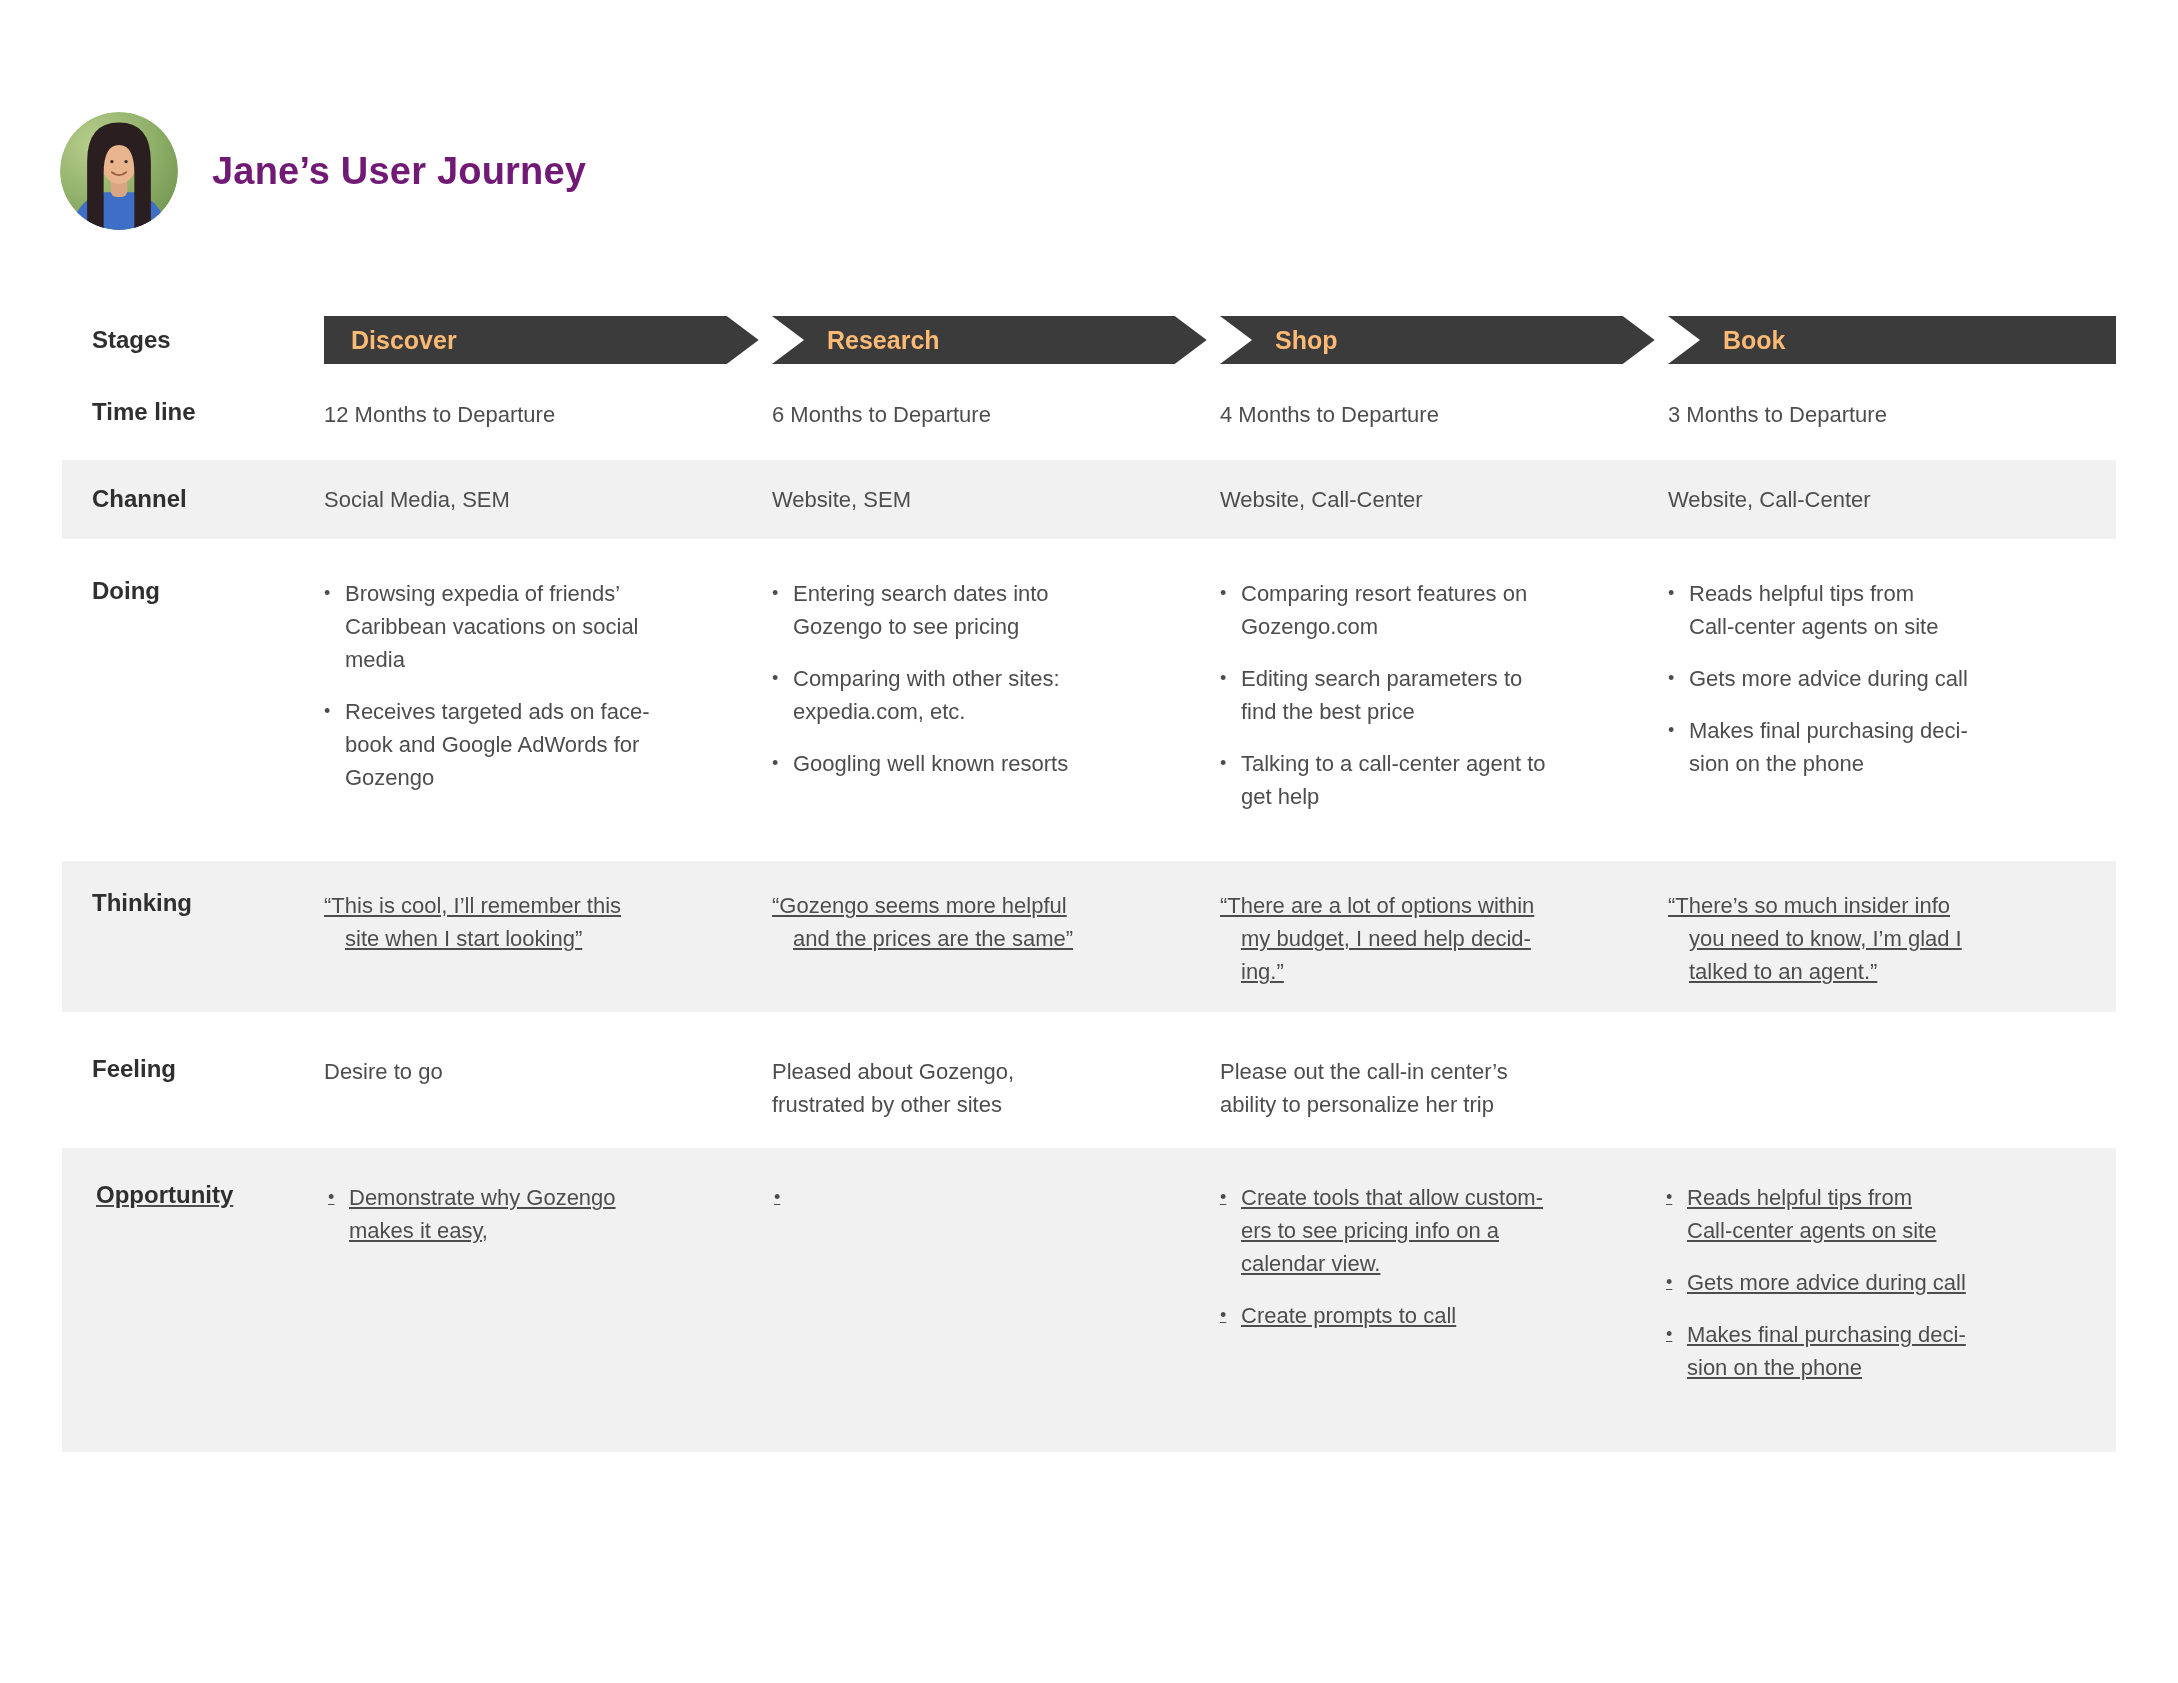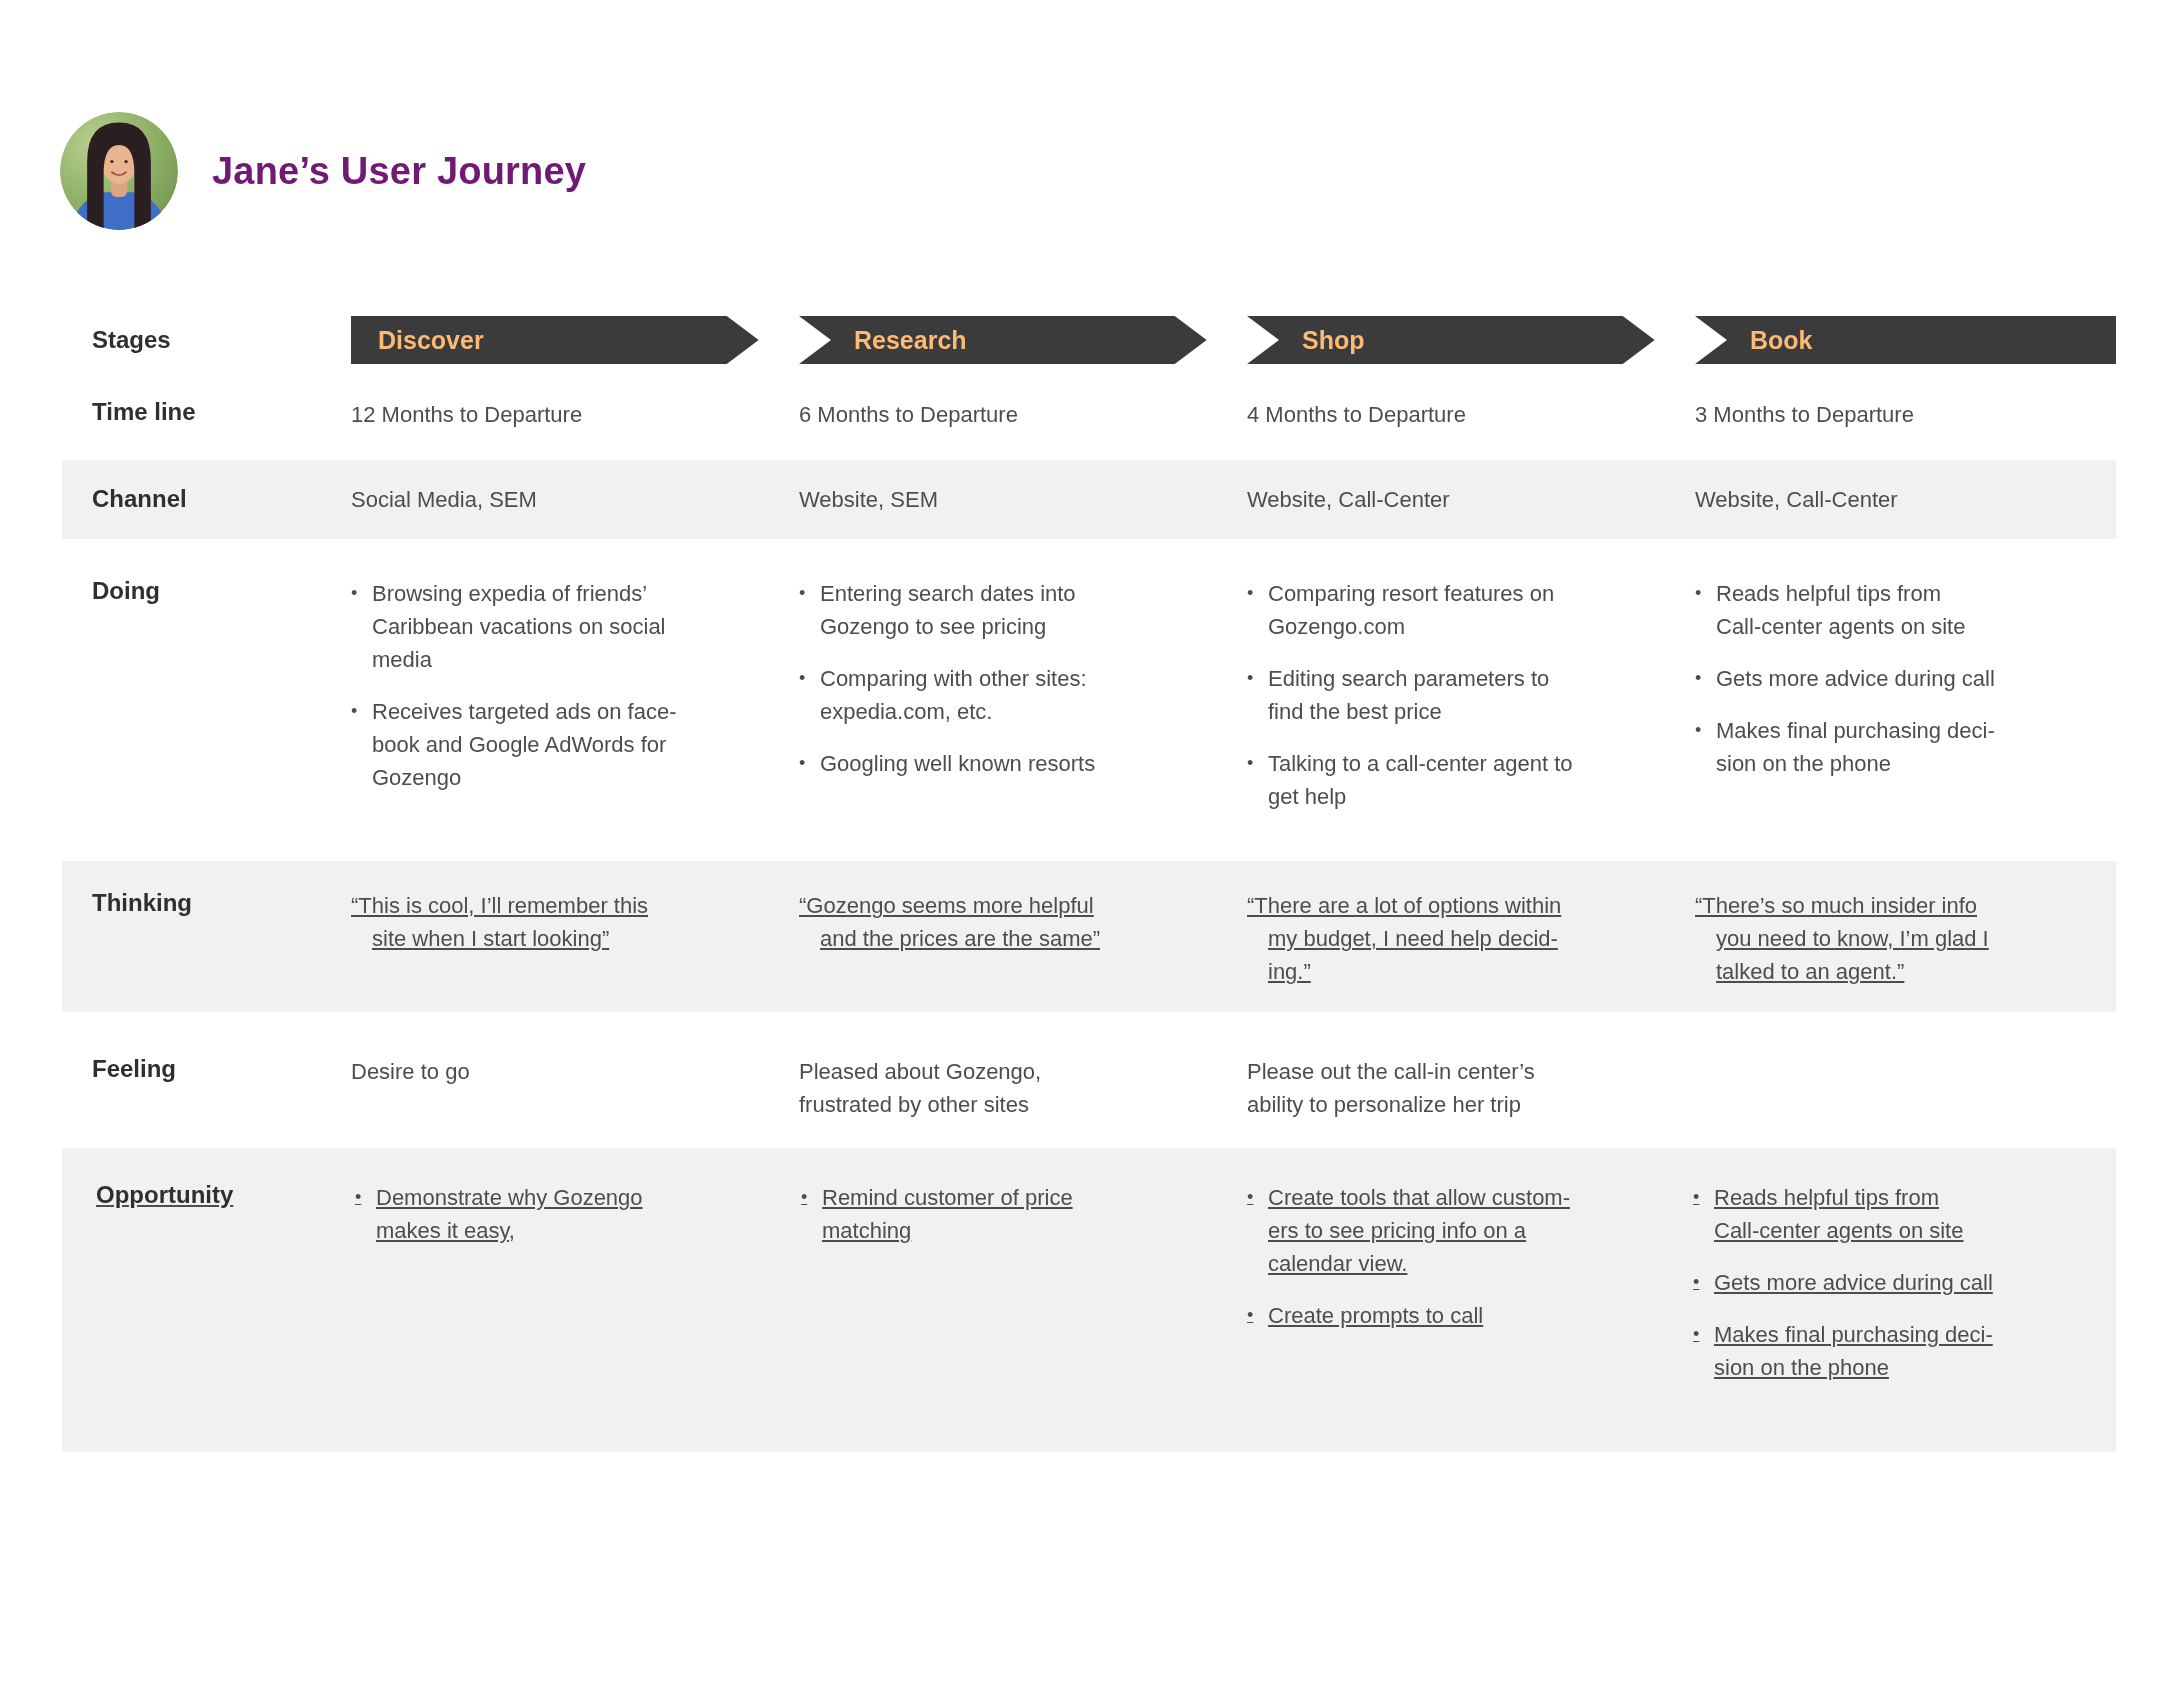--- a/index.html
+++ b/index.html
@@ -32,21 +32,20 @@
     font-weight: 700;
     color: #701a75;
     letter-spacing: 0.2px;
   }
 
   
   .journey { margin: 86px 63px 0 62px; width: 2054px; }
   .row {
     display: grid;
     grid-template-columns: 262px repeat(4, 1fr);
-    gap: 27px;
   }
   .row-label {
     font-size: 24px;
     font-weight: 700;
     color: #2f2f2f;
     padding-left: 30px;
   }
   .cell { padding-right: 32px; font-size: 22px; line-height: 33px; color: #4d4d4d; }
   .pre { white-space: pre-line; }
 
@@ -255,22 +254,20 @@
     <div class="cell">
       <div class="bullet">
           <span class="dot">•</span>
           <div class="bullet-text">Demonstrate why Gozengo
 makes it easy,</div>
         </div>
     </div>
     <div class="cell">
       <div class="bullet">
           <span class="dot">•</span>
-          <div class="bullet-text">Remind customer of price
-matching</div>
         </div>
     </div>
     <div class="cell">
       <div class="bullet">
           <span class="dot">•</span>
           <div class="bullet-text">Create tools that allow custom-
 ers to see pricing info on a
 calendar view.</div>
         </div>
       <div class="bullet">

